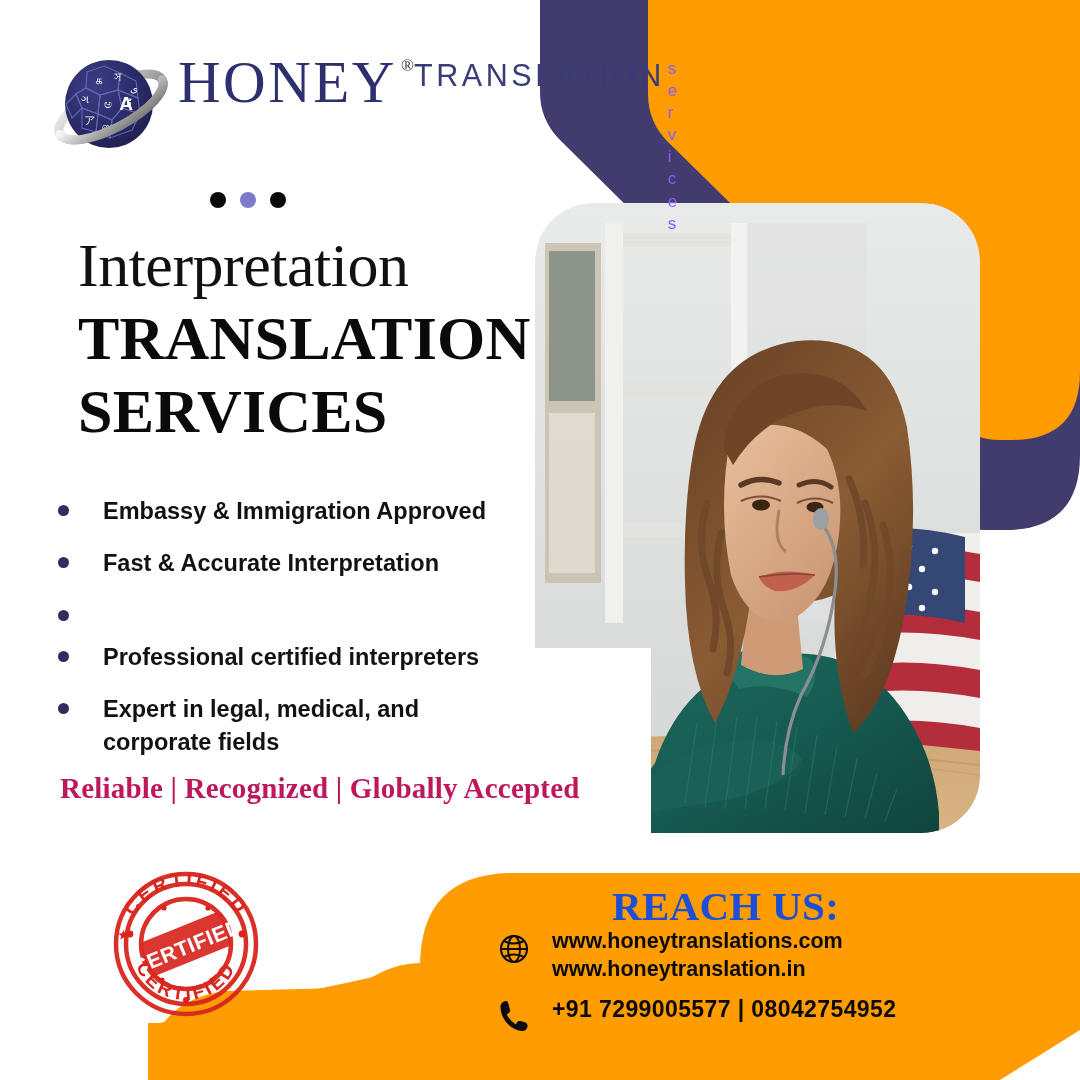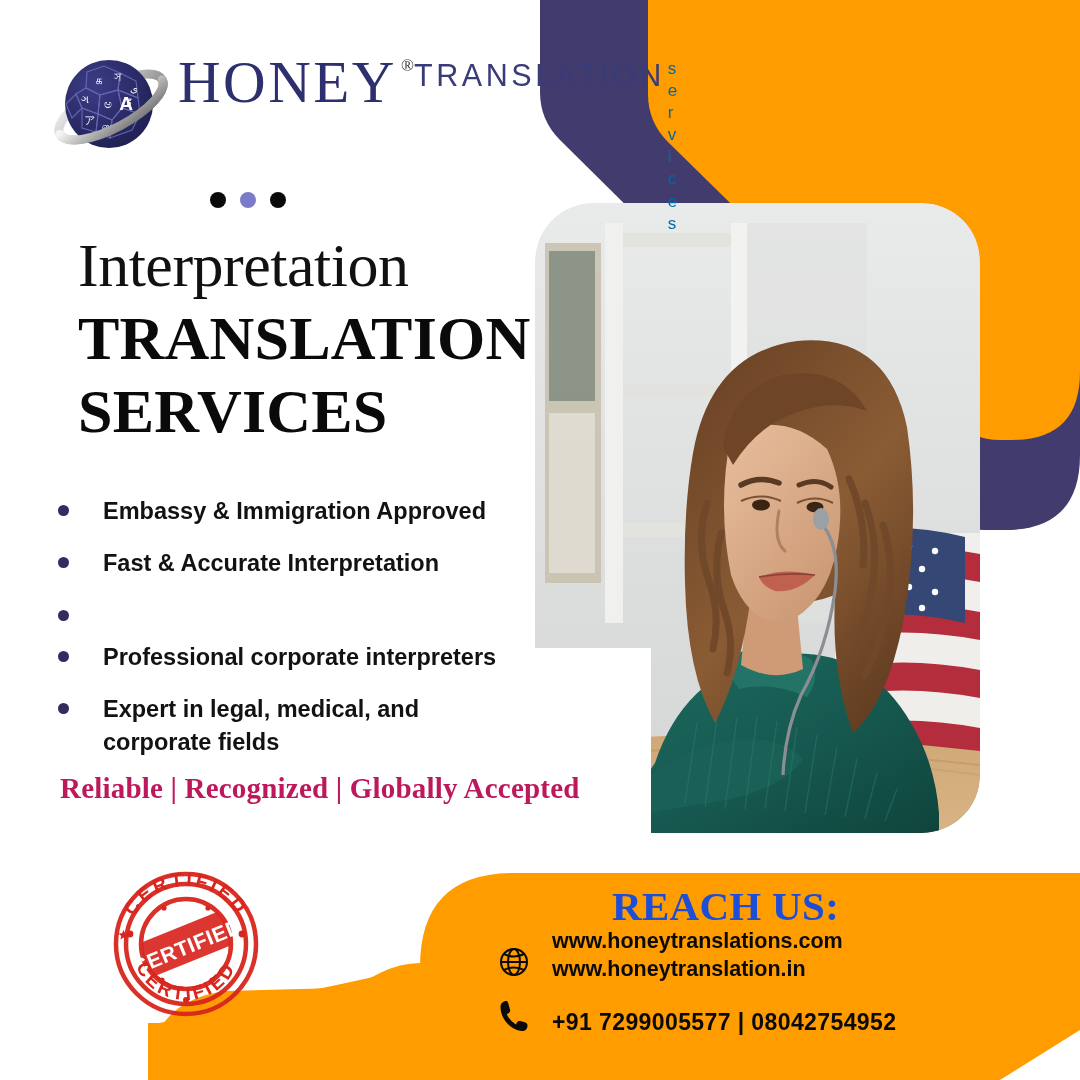--- a/index.html
+++ b/index.html
@@ -92,21 +92,21 @@
     letter-spacing:3.6px;
     color:#3A3C78;
     line-height:1.25;
     margin-top:2px;
   }
   .logo-services {
     font-family:"Liberation Sans", sans-serif;
     font-size:17px;
     font-weight:400;
     letter-spacing:11px;
-    color:#0369a1;
+    color:#8b5cf6;
     line-height:1.3;
     margin-top:4px;
     margin-left:3px;
   }
 
   
   .dots {
     position:absolute;
     left:210px; top:192px;
     display:flex;
@@ -203,21 +203,21 @@
     z-index:26;
   }
   .contact-list {
     position:absolute;
     left:492px; top:928px;
     width:560px;
     z-index:26;
   }
   .contact-row {
     display:flex;
-    align-items:flex-end;
+    align-items:flex-start;
     margin-bottom:12px;
   }
   .contact-row:last-child{ margin-bottom:0; }
   .contact-icon {
     flex:0 0 44px;
     width:44px; height:42px;
     display:flex;
     align-items:center;
     justify-content:center;
     margin-right:16px;
@@ -475,21 +475,21 @@
     </li>
     <li class="bullet-row">
       <span class="bullet-dot"></span>
       <span class="bullet-text">Fast &amp; Accurate Interpretation</span>
     </li>
     <li class="bullet-row">
       <span class="bullet-dot"></span>
     </li>
     <li class="bullet-row">
       <span class="bullet-dot"></span>
-      <span class="bullet-text">Professional corporate interpreters</span>
+      <span class="bullet-text">Professional certified interpreters</span>
     </li>
     <li class="bullet-row">
       <span class="bullet-dot"></span>
       <span class="bullet-text">Expert in legal, medical, and corporate fields</span>
     </li>
   </ul>
 
   <div class="tagline">Reliable  |  Recognized  |  Globally Accepted</div>
 
   <div class="footer-shapes">

